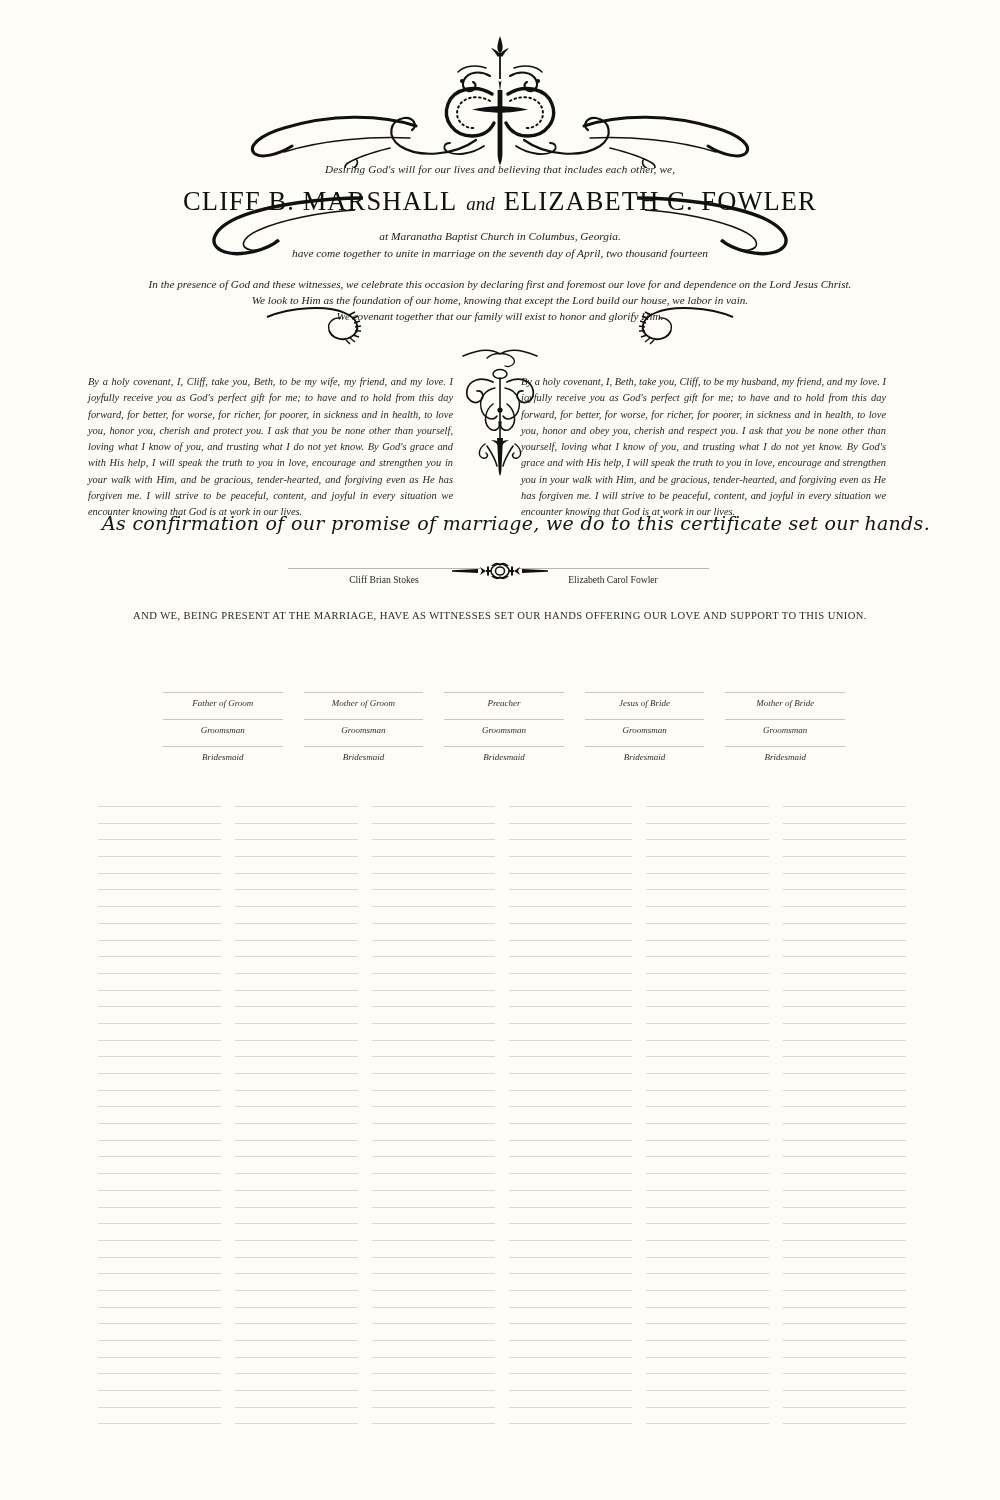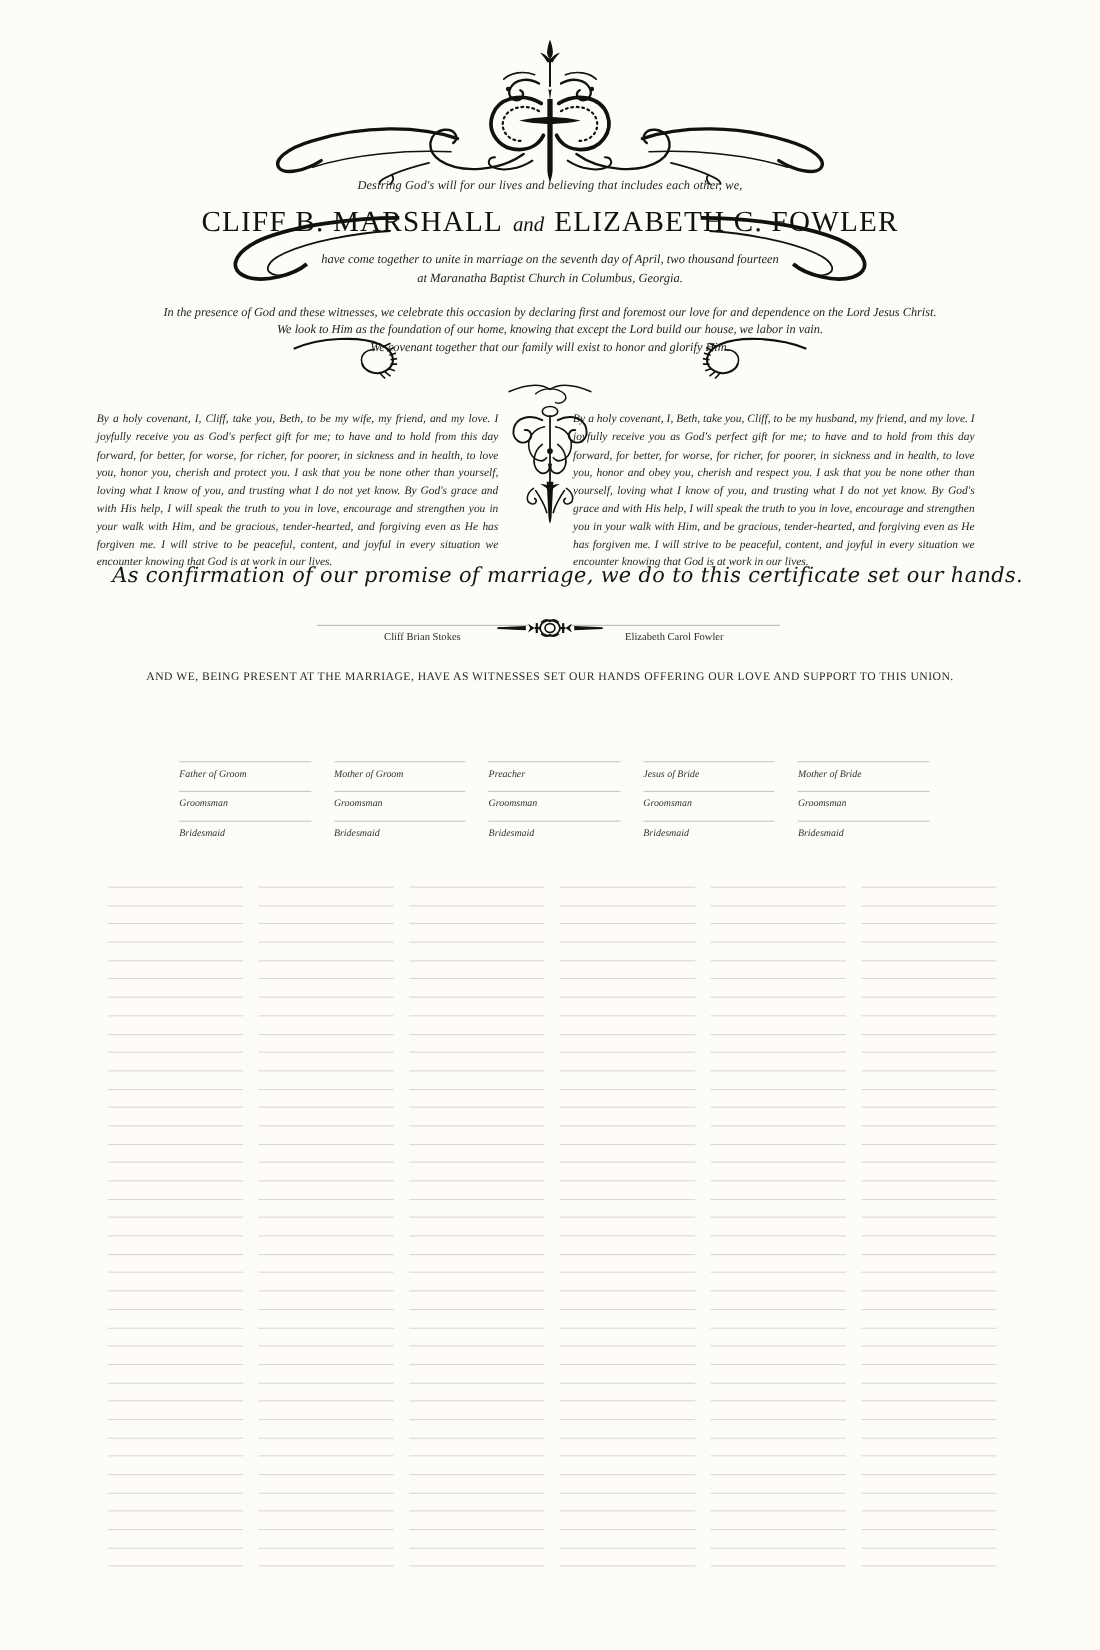--- a/index.html
+++ b/index.html
@@ -186,21 +186,21 @@
   
   .party-grid {
     position: absolute;
     left: 163px; top: 692px;
     width: 682px;
     display: grid;
     grid-template-columns: repeat(5, 1fr);
     column-gap: 21px;
     row-gap: 11px;
   }
-  .party-cell { }
+  .party-cell { text-align: center; }
   .party-rule {
     border-top: 1px solid #c9c7c0;
     height: 0;
     margin-bottom: 5px;
   }
   .party-label {
     font-style: italic;
     font-size: 9px;
     color: #30302f;
   }
@@ -286,22 +286,22 @@
         <path d="M150 14 C116 16 76 24 54 34 C36 42 34 52 46 54 C56 56 68 50 72 44" stroke-width="1.6"></path>
       </g>
     </svg>
   </div>
 
   <div class="names-row">
     <span class="name-main">CLIFF B. MARSHALL</span><span class="name-and">and</span><span class="name-main">ELIZABETH C. FOWLER</span>
   </div>
 
   <div class="detail-lines">
+    <div>at Maranatha Baptist Church in Columbus, Georgia.</div>
     <div>have come together to unite in marriage on the seventh day of April, two thousand fourteen</div>
-    <div>at Maranatha Baptist Church in Columbus, Georgia.</div>
   </div>
 
   <div class="declaration">
     <div>In the presence of God and these witnesses, we celebrate this occasion by declaring first and foremost our love for and dependence on the Lord Jesus Christ.</div>
     <div>We look to Him as the foundation of our home, knowing that except the Lord build our house, we labor in vain.</div>
     <div>We covenant together that our family will exist to honor and glorify Him.</div>
   </div>
 
   <div class="flourish-hook-left">
     <svg width="105" height="42" viewBox="0 0 105 42" aria-hidden="true">

